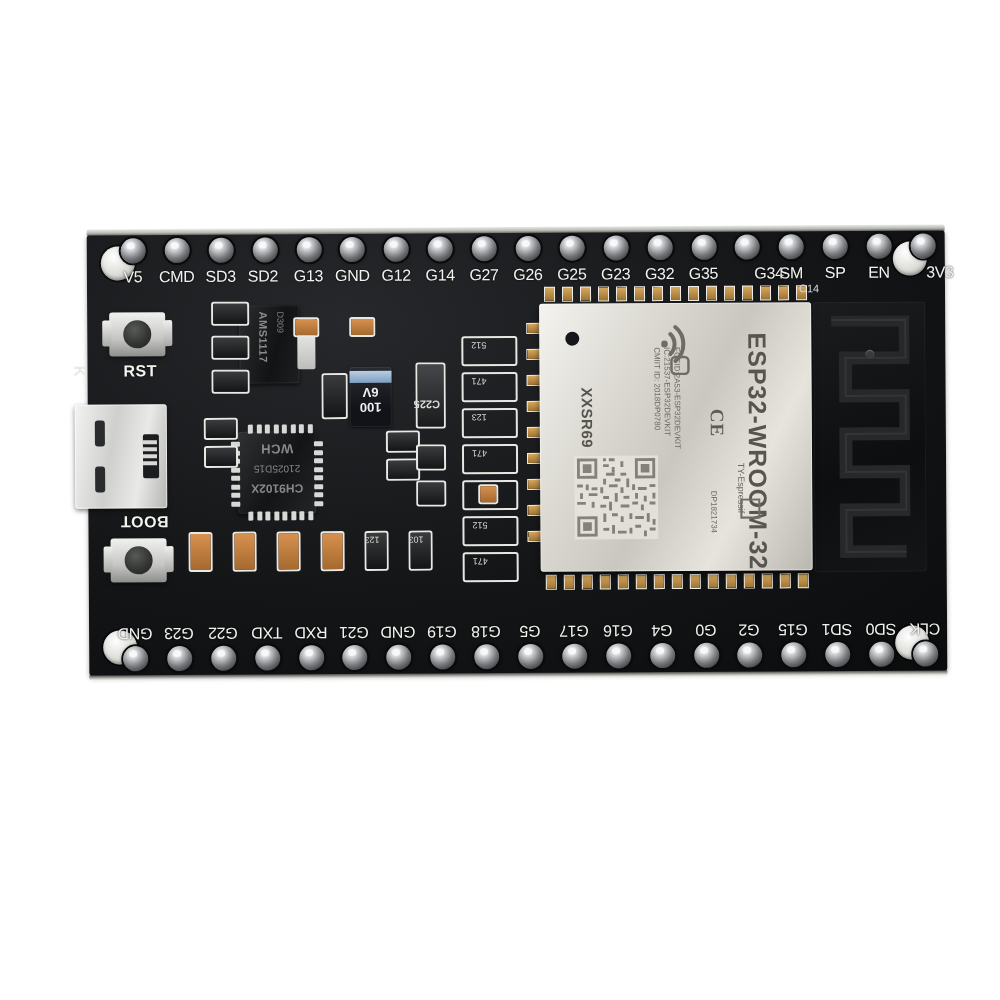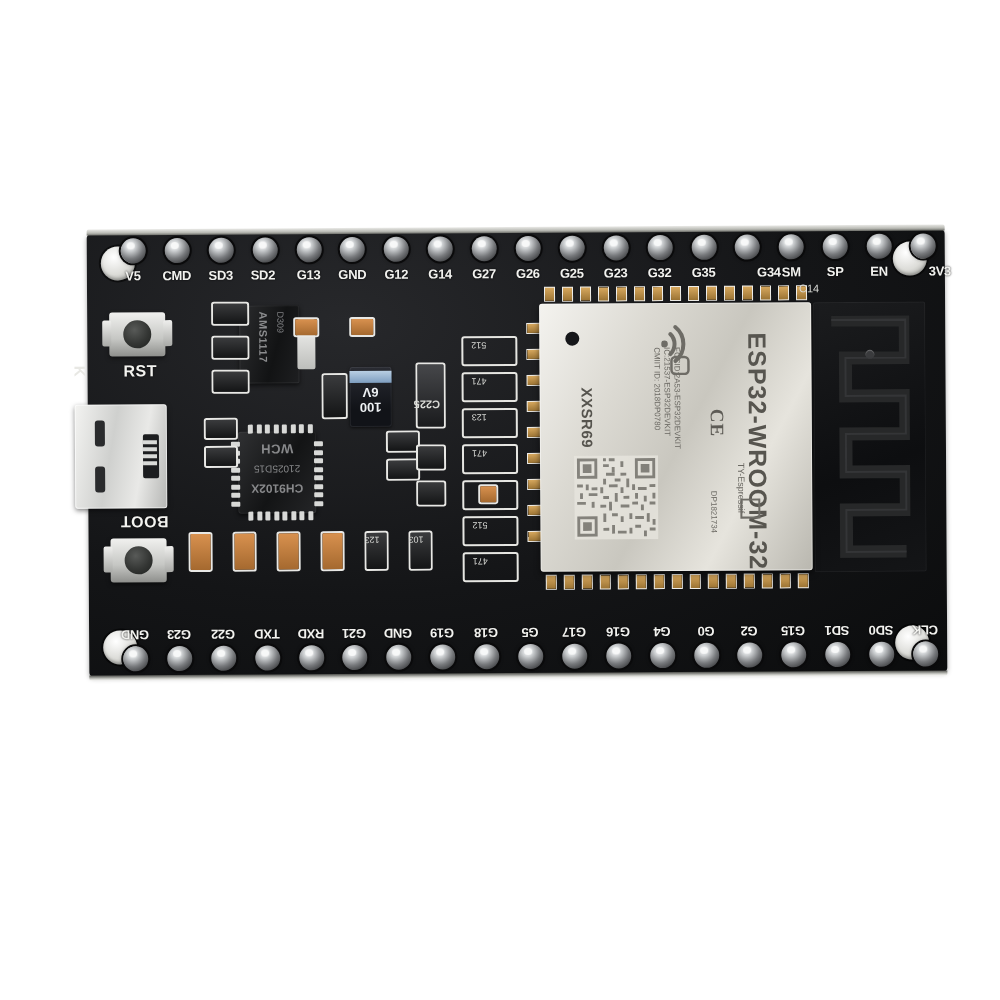--- a/index.html
+++ b/index.html
@@ -88,22 +88,22 @@
     border-radius: 50%;
     background: #f7f8f8;
     filter: blur(.4px);
   }
 
   
   .pin-label {
     position: absolute;
     color: #f2f2ef;
     font-family: "Liberation Sans", sans-serif;
-    font-weight: 700;
-    font-size: 13px;
+    font-weight: 400;
+    font-size: 16px;
     letter-spacing: -0.3px;
     text-align: center;
     white-space: nowrap;
     text-shadow: 0 0 2px rgba(0,0,0,.9);
     transform: translateX(-50%);
   }
   .labels-top .pin-label { top: 34px; }
   .labels-bottom .pin-label {
     bottom: 34px;
     transform: translateX(-50%) rotate(180deg);

